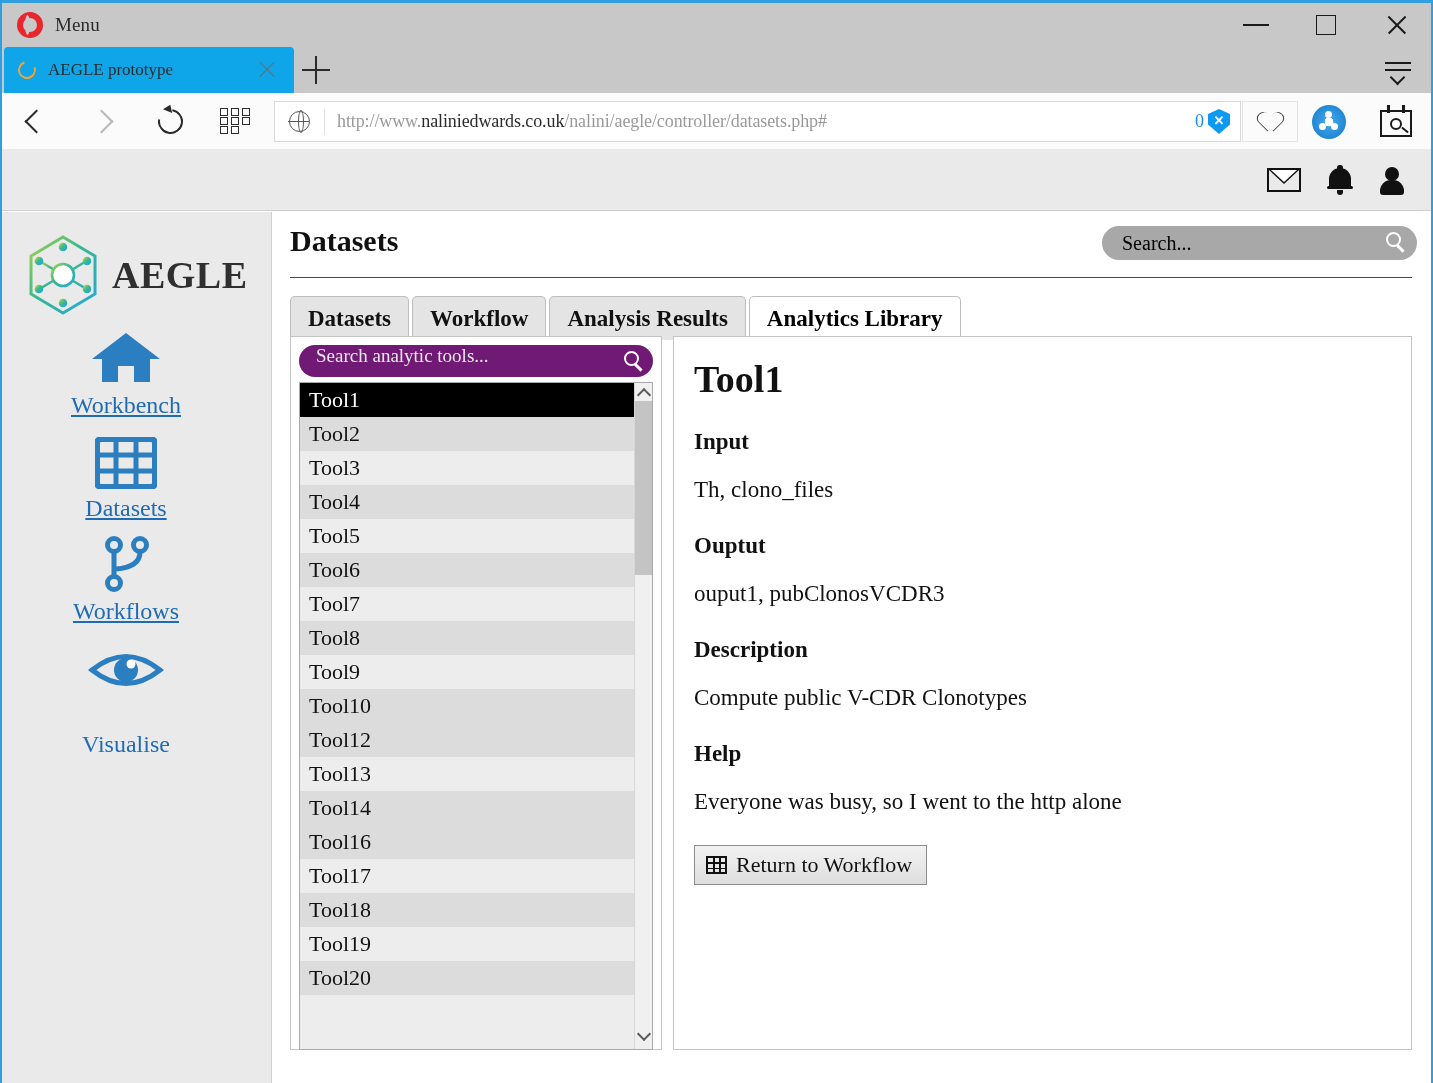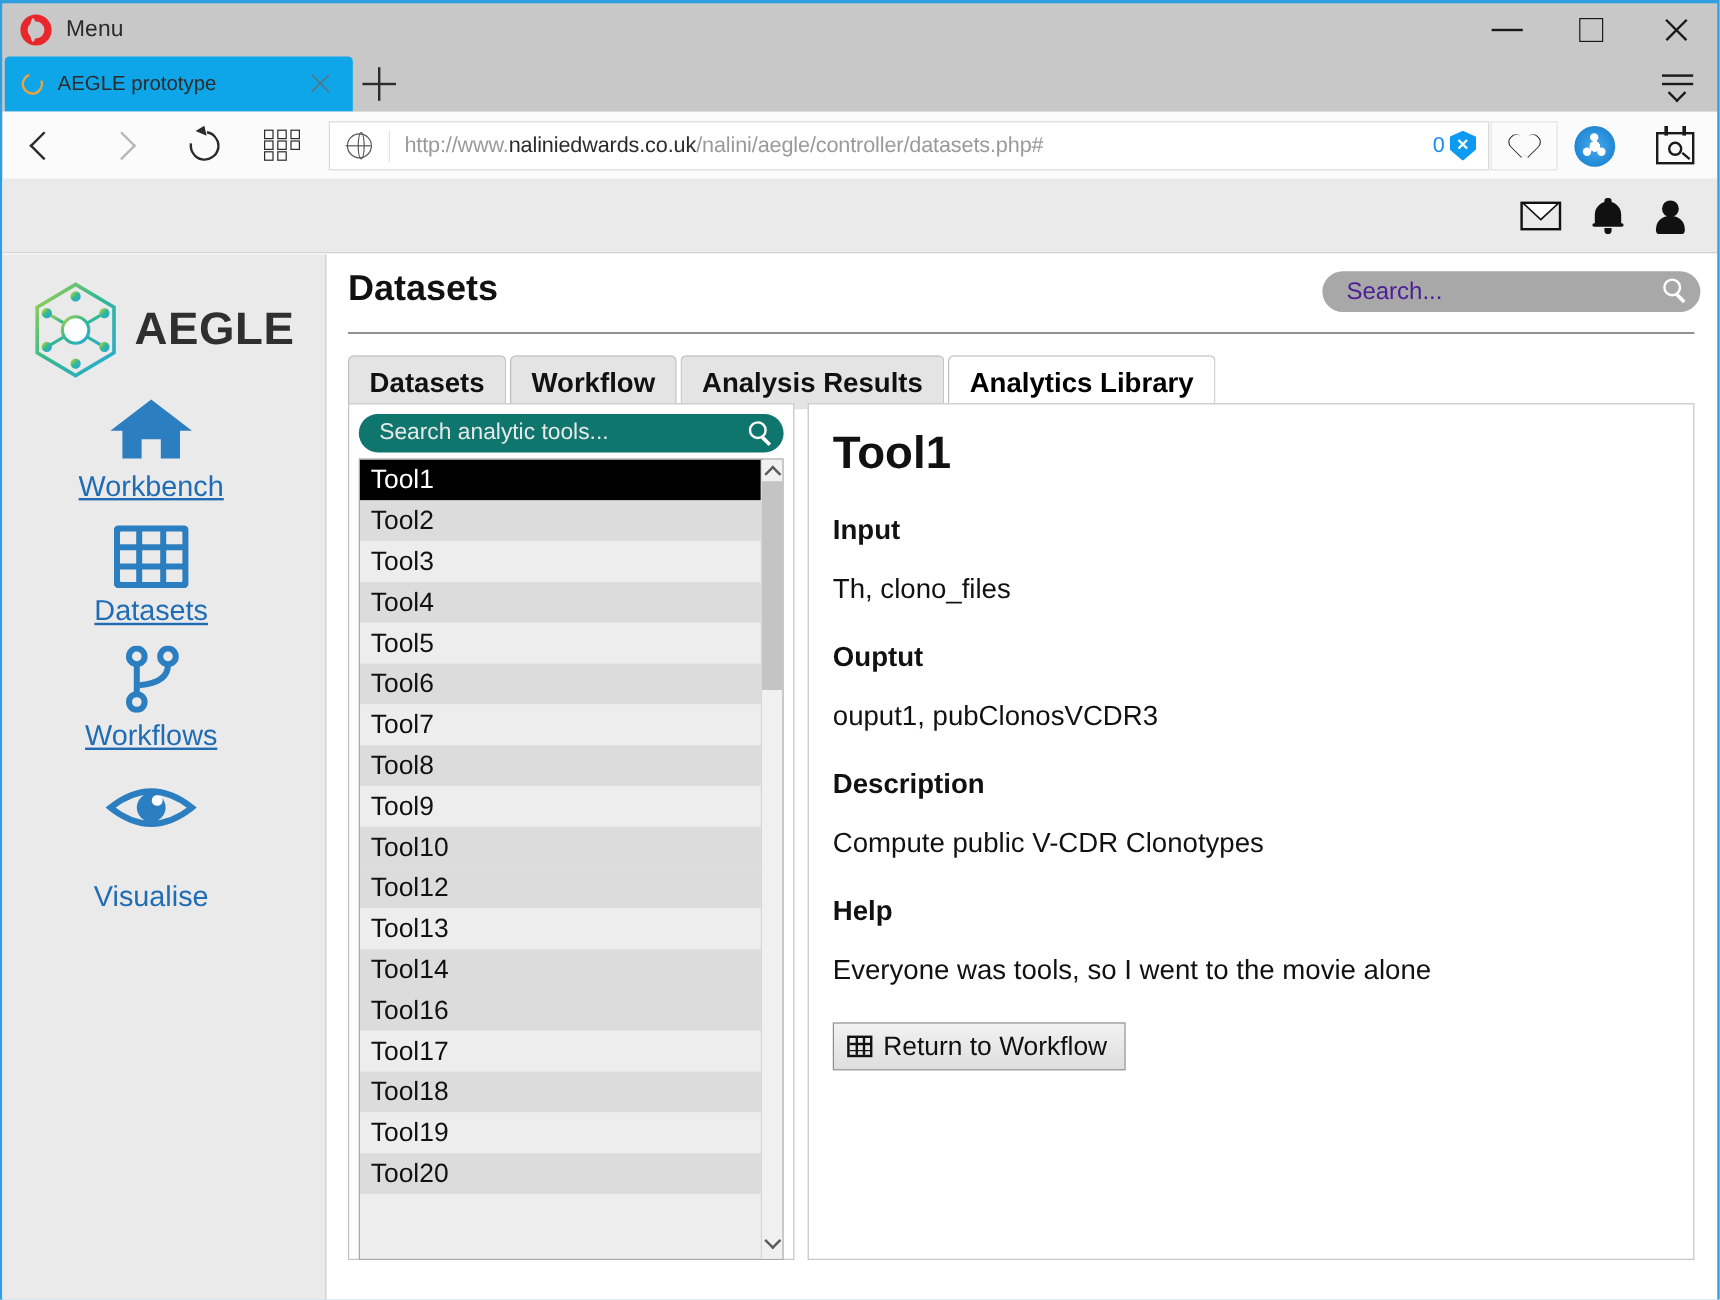--- a/index.html
+++ b/index.html
@@ -11,20 +11,21 @@
     overflow: hidden;
   }
 
   
   .window {
     position: absolute; left: 0; top: 0;
     width: 1433px; height: 1083px;
     background: #c8c8c8;
     border: 2px solid #2f9fe0;
     border-top-width: 3px;
+    font-family: Liberation Serif, serif;
   }
 
   
   .titlebar {
     position: absolute; left: 0; top: 0;
     width: 1429px; height: 44px;
     background: #c8c8c8;
     display: flex; align-items: center;
   }
   .opera-logo {
@@ -304,21 +305,21 @@
   }
   .title-rule {
     position: absolute; left: 17px; top: 65px; width: 1122px;
     height: 1px; background: #4a4a4a;
   }
   .searchpill {
     position: absolute; right: 14px; top: 14px;
     width: 315px; height: 34px; border-radius: 17px;
     background: #a8a8a8; display: flex; align-items: center;
   }
-  .searchpill .ph { font-size: 20px; color: #4c1d95; margin-left: 20px; }
+  .searchpill .ph { font-size: 20px; color: #000000; margin-left: 20px; }
   .mag {
     position: absolute; right: 16px; top: 6px;
     width: 15px; height: 15px; border: 2.4px solid #fff; border-radius: 50%;
   }
   .mag::after {
     content: ""; position: absolute; right: -6px; bottom: -5px;
     width: 9px; height: 2.6px; background: #fff; transform: rotate(45deg);
   }
 
   
@@ -334,22 +335,22 @@
   }
   .tab.active { background: #ffffff; color: #000; }
 
   .panel-left {
     position: absolute; left: 17px; top: 124px;
     width: 372px; height: 714px;
     background: #fff; border: 1px solid #c4c4c4;
     padding: 8px;
   }
   .toolsearch {
-    width: 354px; height: 32px; border-radius: 16px; background: #0f766e;
-    display: flex; align-items: center; position: relative;
+    width: 354px; height: 32px; border-radius: 16px; background: #701a75;
+    display: flex; position: relative;
   }
   .toolsearch .ph { font-size: 19px; color: #e8e8e8; margin-left: 17px; }
   .toolsearch .mag { right: 14px; top: 6px; }
   .listwrap {
     position: relative; width: 354px; height: 668px; margin-top: 5px;
     border: 1px solid #a9a9a9; background: #ededed; overflow: hidden;
   }
   .list {
     position: absolute; left: 0; top: 0; width: 336px;
   }
@@ -650,21 +651,21 @@
 
       <div class="panel-right">
         <div class="tool-title">Tool1</div>
         <div class="sect-h">Input</div>
         <div class="sect-p">Th, clono_files</div>
         <div class="sect-h">Ouptut</div>
         <div class="sect-p">ouput1, pubClonosVCDR3</div>
         <div class="sect-h">Description</div>
         <div class="sect-p">Compute public V-CDR Clonotypes</div>
         <div class="sect-h">Help</div>
-        <div class="sect-p">Everyone was tools, so I went to the movie alone</div>
+        <div class="sect-p">Everyone was busy, so I went to the http alone</div>
         <div class="retbtn">
           <div class="grid-glyph">
               <i class="h1"></i>
               <i class="h2"></i>
               <i class="v1"></i>
               <i class="v2"></i>
             </div>
           <span>Return to Workflow</span>
         </div>
       </div>

